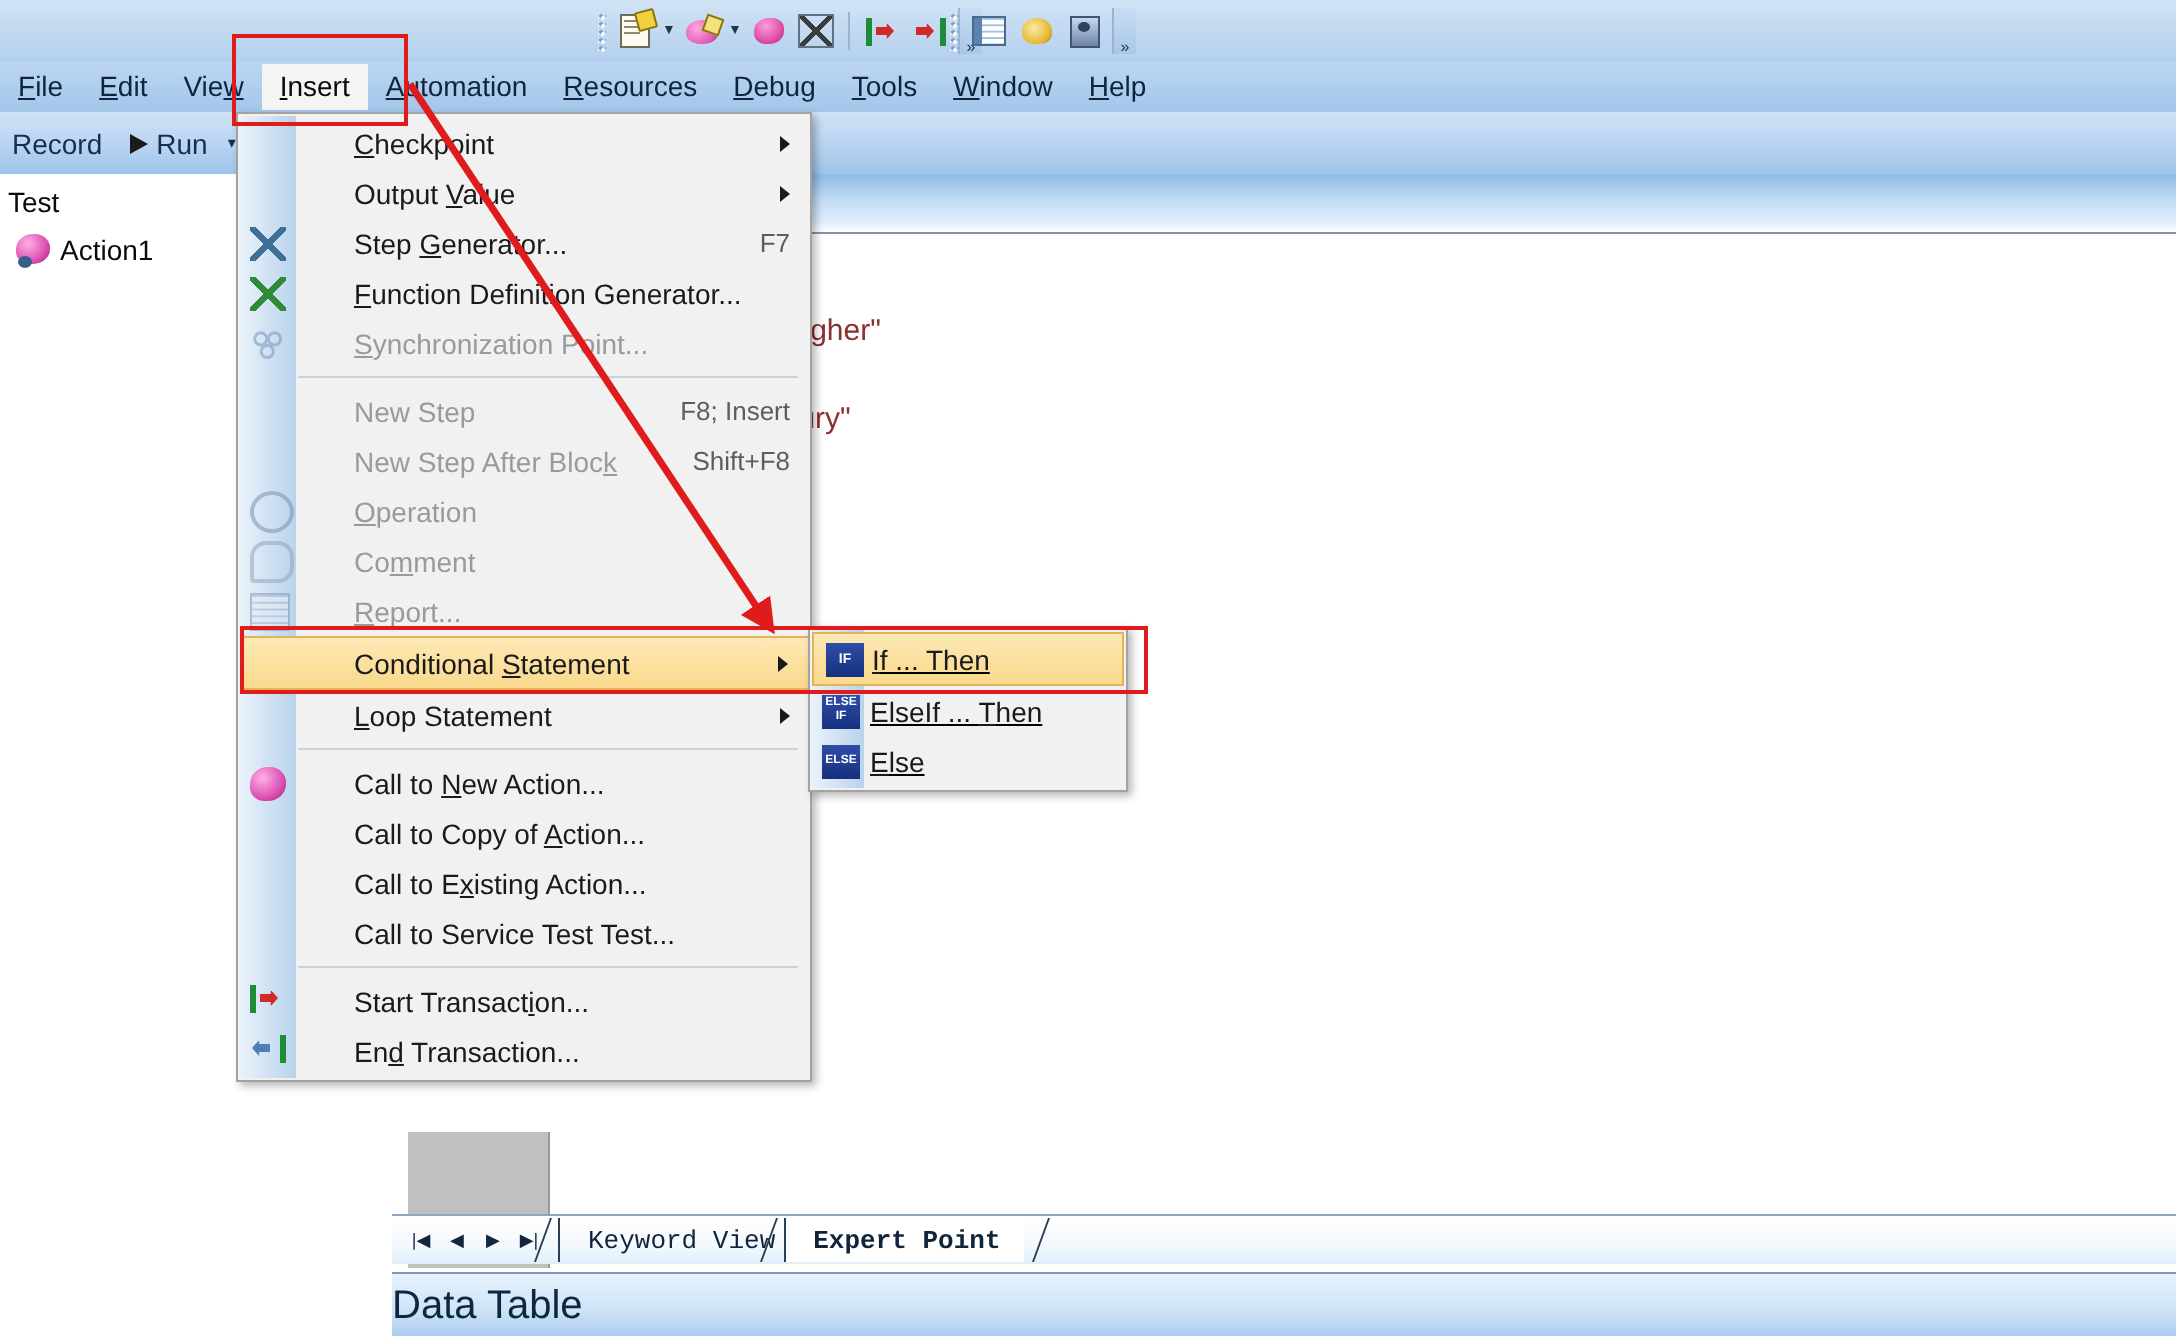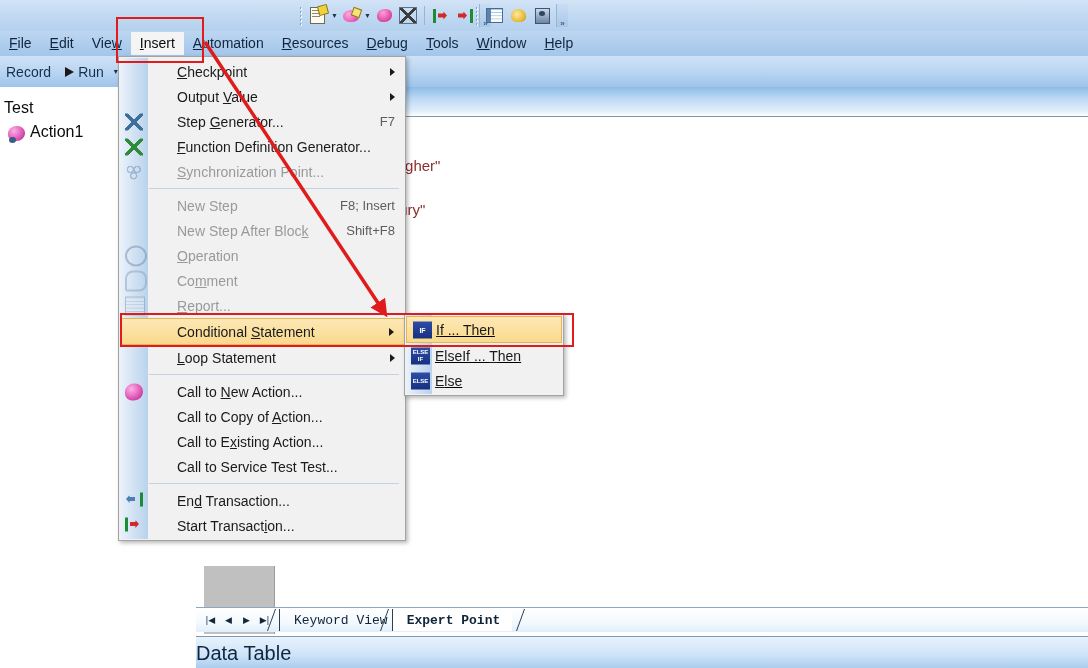--- a/index.html
+++ b/index.html
@@ -153,21 +153,21 @@
   .leftpanel {
     position: absolute; left: 0; top: 87px; width: 196px; height: 549px;
     background: #ffffff; border-right: 1px solid #8ea9c6;
   }
   .lp-header {
     height: 29px; background: linear-gradient(to bottom, #ddeaf8 0%, #b7d3f0 50%, #8fbbe6 100%);
     display: flex; align-items: center; padding-left: 2px;
     font-size: 14px; color: #0e2740; border-bottom: 1px solid #89a9c9;
   }
   .tree { padding: 6px 0 0 4px; }
-  .tree-row { display: flex; align-items: flex-end; height: 24px; font-size: 16px; color: #0b0b0b; }
+  .tree-row { display: flex; align-items: flex-start; height: 24px; font-size: 14px; color: #0b0b0b; }
   .tree-row.child { padding-left: 4px; }
   .ic-action {
     width: 17px; height: 15px; margin-right: 5px;
     background: radial-gradient(circle at 35% 32%, #ffb0e6, #d84bae 65%, #8f1f73);
     border-radius: 50% 45% 50% 40%;
     position: relative;
   }
   .ic-action:after {
     content:""; position:absolute; left:1px; bottom:-2px; width:7px; height:6px;
     background:#3a5c8a; border-radius:50%;
@@ -582,27 +582,27 @@
       <span class="mi-label">Call to E<u>x</u>isting Action...</span>
     </div>
 
     <div class="mi">
       <span class="mi-label">Call to Service Test Test...</span>
     </div>
 
     <div class="msep"></div>
 
     <div class="mi">
+      <span class="mi-icon mic-starttx"></span>
+      <span class="mi-label">Start Transact<u>i</u>on...</span>
+    </div>
+
+    <div class="mi">
       <span class="mi-icon mic-endtx"></span>
       <span class="mi-label">En<u>d</u> Transaction...</span>
-    </div>
-
-    <div class="mi">
-      <span class="mi-icon mic-starttx"></span>
-      <span class="mi-label">Start Transact<u>i</u>on...</span>
     </div>
   </div>
 
   <div class="submenu">
     <div class="submenu-gutter"></div>
 
     <div class="smi hl">
       <span class="smi-icon">IF</span>
       <span><u>I</u>f ... Then</span>
     </div>

